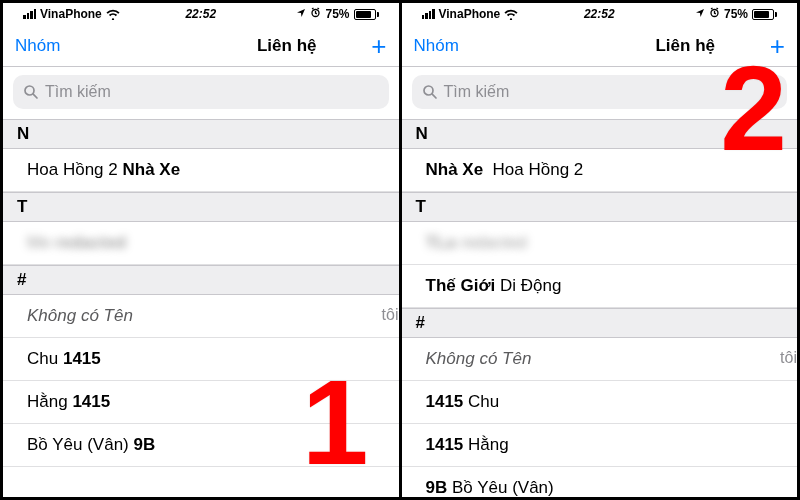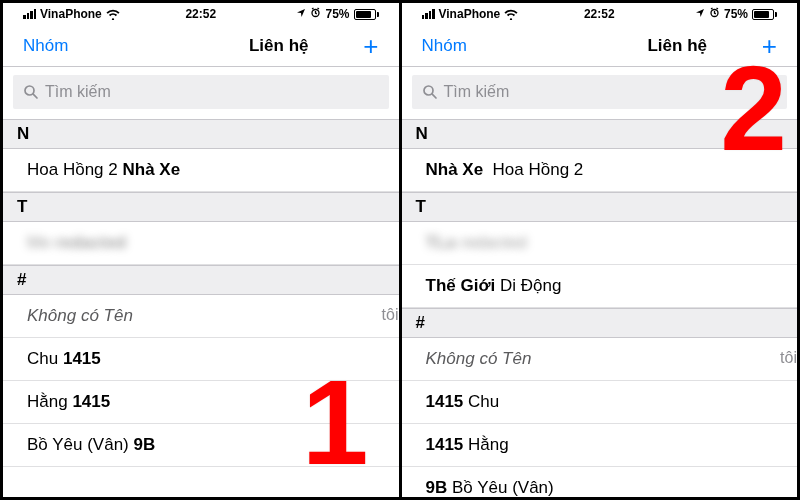--- a/index.html
+++ b/index.html
@@ -31,52 +31,52 @@
     height: 22px;
     display: flex;
     align-items: center;
     padding: 0 20px;
     font-size: 12px;
     font-weight: 600;
     background: #fff;
     color: #000;
   }
   .status-left { display: flex; align-items: center; gap: 4px; flex: 1; }
-  .status-center { flex: 0 0 auto; }
+  .status-center { flex: 0 0 auto; font-style: italic; }
   .status-right { display: flex; align-items: center; gap: 4px; flex: 1; justify-content: flex-end; }
   .sig-bars { display: flex; align-items: flex-end; gap: 1px; }
   .sig-bars span { width: 2.5px; background: #000; display: block; }
   .sig-bars span:nth-child(1){height:4px}
   .sig-bars span:nth-child(2){height:6px}
   .sig-bars span:nth-child(3){height:8px}
   .sig-bars span:nth-child(4){height:10px}
   .wifi-ic { width:14px; height:10px; position:relative; }
   .wifi-ic svg { display:block; }
   .batt { display:flex; align-items:center; gap:1px; }
   .batt-body { width:22px; height:11px; border:1px solid #000; border-radius:2px; position:relative; }
   .batt-fill { position:absolute; left:1px; top:1px; bottom:1px; width:75%; background:#000; border-radius:1px;}
   .batt-tip { width:2px; height:5px; background:#000; border-radius:0 1px 1px 0;}
 
   
   .nav-bar {
     height: 42px;
     display: flex;
     align-items: center;
-    padding: 0 20px;
+    padding: 0 12px;
     border-bottom: 0.5px solid #c8c7cc;
     background: #fff;
   }
   .nav-left { flex:0 0 70px; color:#007aff; font-size:17px; }
   .nav-title { flex:1; text-align:right; font-weight:600; font-size:17px; }
   .nav-right { flex:0 0 70px; text-align:right; color:#007aff; font-size:26px; font-weight:300; line-height:1; }
 
   
   .search-wrap { padding: 8px 10px 10px; background:#fff; }
   .search-field {
-    background:#eeeef0; border-radius:2px; height:34px;
+    background:#eeeef0; border-radius:10px; height:34px;
     display:flex; align-items:center; padding:0 10px; gap:6px;
     color:#8e8e93; font-size:16px;
   }
   .search-ic { width:16px; height:16px; flex:0 0 auto; }
 
   
   .list { flex:1; overflow:hidden; }
   .section-header {
     background:#eeeef0; color:#000; font-weight:700;
     font-size:17px; padding:4px 14px;

